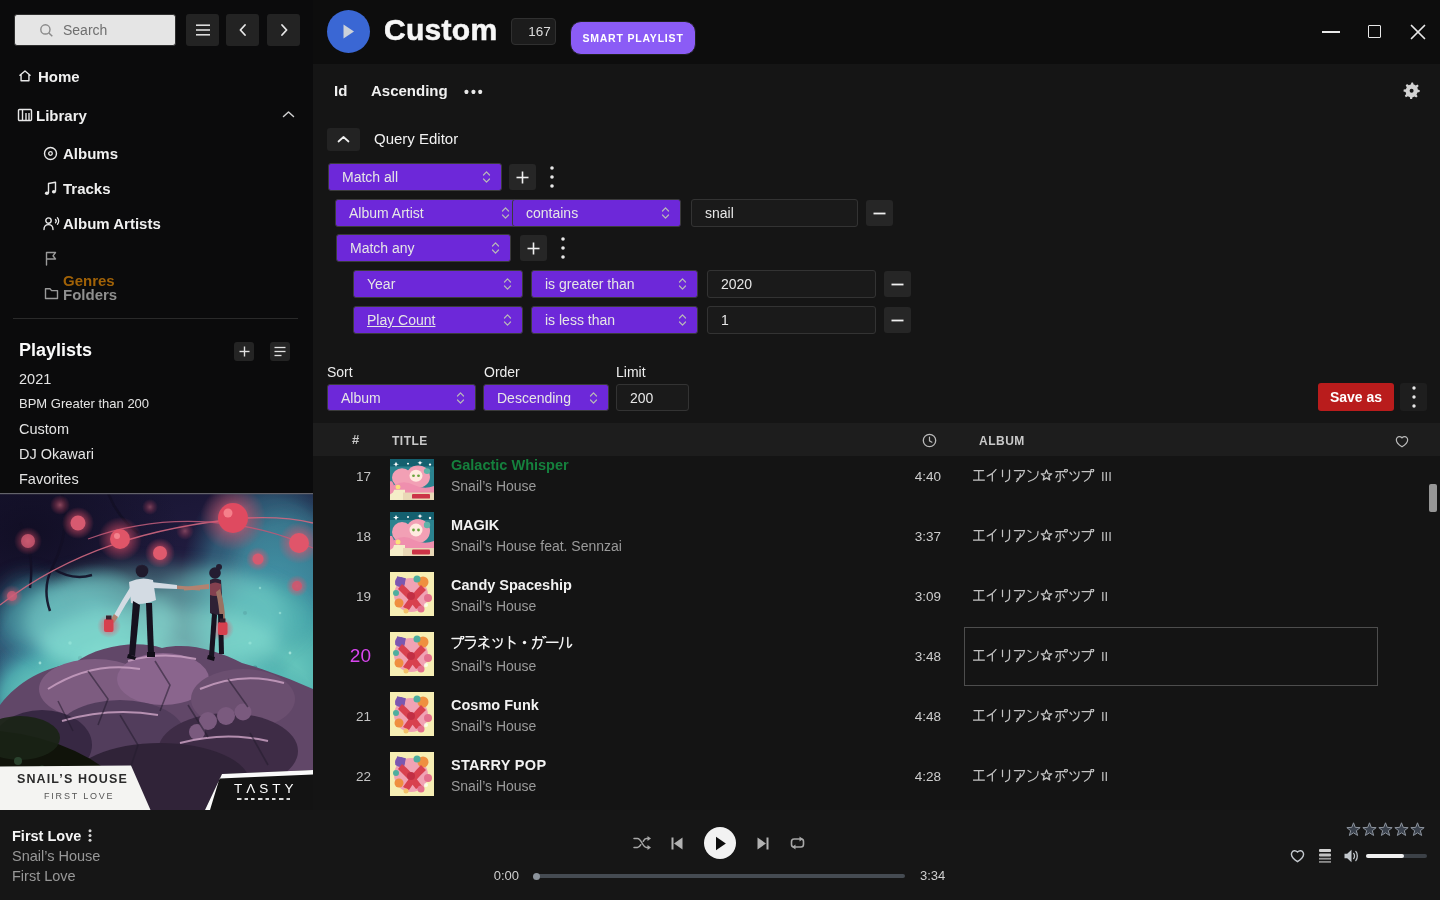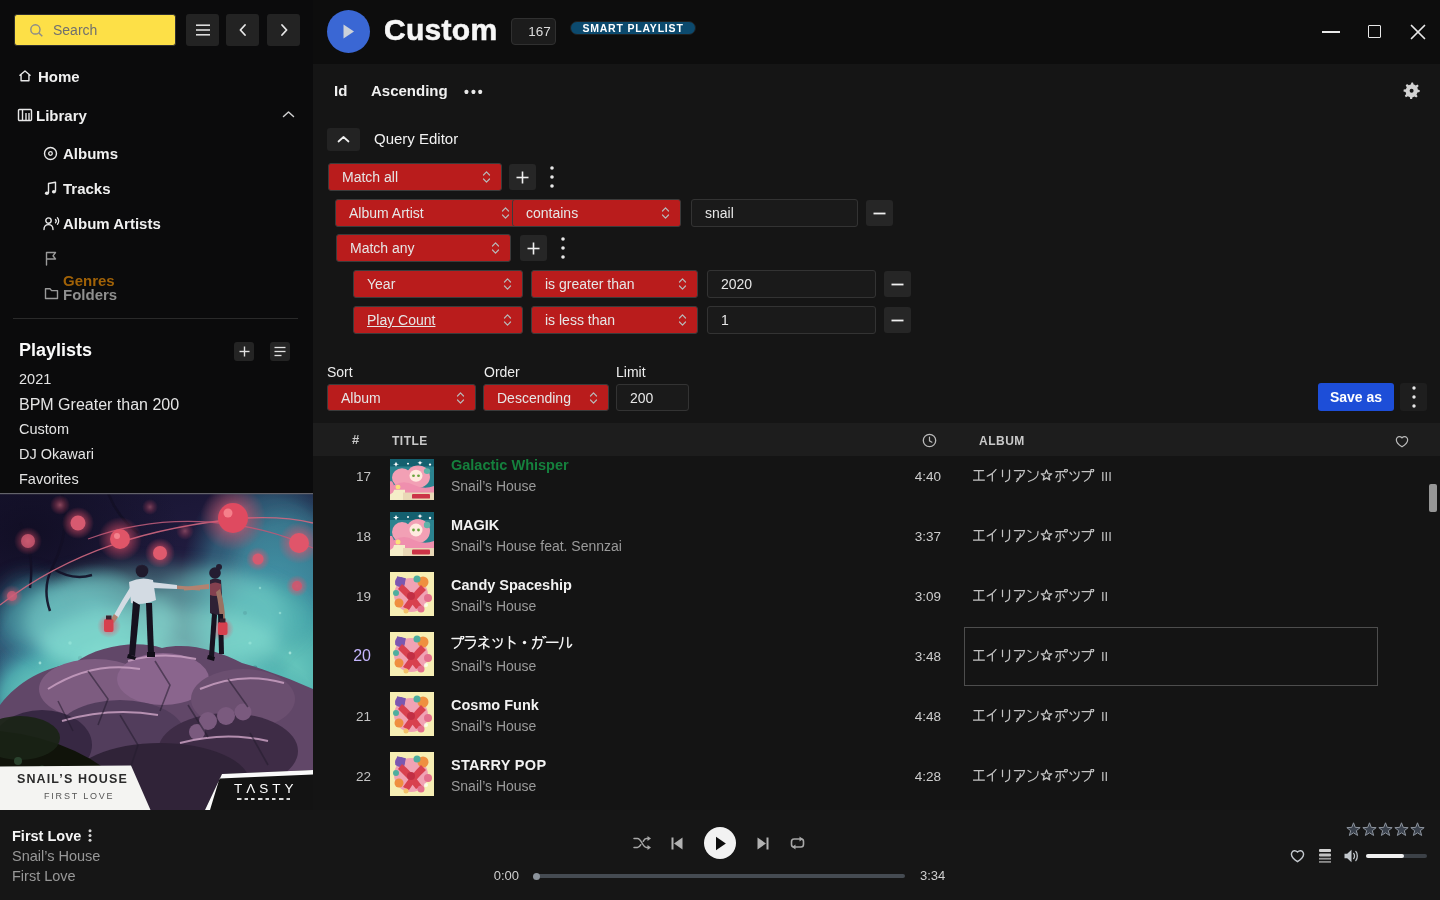--- a/index.html
+++ b/index.html
@@ -1,31 +1,31 @@
 <!DOCTYPE html>
 <html><head>
 <meta charset="utf-8">
 <style>
 *{margin:0;padding:0;box-sizing:border-box;}
 html,body{width:1440px;height:900px;overflow:hidden;background:#151515;}
 body{font-family:"Liberation Sans",sans-serif;color:#eee;}
 #app{position:relative;width:1440px;height:900px;}
 .abs{position:absolute;}
-.sel{background:#b91c1c;border:1px solid #3b3b3b;border-radius:3px;display:flex;align-items:center;color:#e6e6e6;font-size:14px;padding-left:13px;}
+.sel{background:#6d28d9;border:1px solid #3b3b3b;border-radius:3px;display:flex;align-items:center;color:#e6e6e6;font-size:14px;padding-left:13px;}
 .sel .cv{margin-left:auto;margin-right:10px;}
 .inp{background:#1a1a1a;border:1px solid #333;border-radius:3px;display:flex;align-items:center;color:#e6e6e6;font-size:14px;padding-left:13px;}
 .sqbtn{background:#262626;border-radius:3px;display:flex;align-items:center;justify-content:center;}
 svg{display:block;}
 </style>
 </head>
 <body>
 <div id="app">
 
 <div class="abs" style="left:0;top:0;width:313px;height:64px;background:#0b0b0c;"></div>
-<div class="abs" style="left:14px;top:14px;width:162px;height:32px;background:#fde047;border:1px solid #2f2f2f;border-radius:3px;display:flex;align-items:center;">
+<div class="abs" style="left:14px;top:14px;width:162px;height:32px;background:#e5e5e5;border:1px solid #2f2f2f;border-radius:3px;display:flex;align-items:center;padding-left:10px;">
   <svg style="margin-left:14px" width="15" height="15" viewBox="0 0 15 15">
         <circle cx="6.4" cy="6.4" r="4.6" fill="none" stroke="#8a8a8a" stroke-width="1.4"></circle>
         <line x1="9.9" y1="9.9" x2="13.3" y2="13.3" stroke="#8a8a8a" stroke-width="1.4"></line>
       </svg>
   <span style="margin-left:9px;color:#6f6f6f;font-size:14px;">Search</span>
 </div>
 <div class="abs sqbtn" style="left:186px;top:14px;width:33px;height:32px;background:#232323;">
   <svg width="16" height="14" viewBox="0 0 16 14">
         <g stroke="#dcdcdc" stroke-width="1.6">
           <line x1="1" y1="2.2" x2="15" y2="2.2"></line>
@@ -124,21 +124,21 @@
 <div class="abs sqbtn" style="left:270px;top:342px;width:20px;height:19px;background:#242424;">
   <svg width="12" height="11" viewBox="0 0 12 11">
         <g stroke="#e0e0e0" stroke-width="1.3">
           <line x1="0.5" y1="1.5" x2="11.5" y2="1.5"></line>
           <line x1="0.5" y1="5.5" x2="11.5" y2="5.5"></line>
           <line x1="0.5" y1="9.5" x2="7.5" y2="9.5"></line>
         </g>
       </svg>
 </div>
 <div class="abs" style="left:19px;top:371px;font-size:14.5px;color:#e4e4e4;">2021</div>
-<div class="abs" style="left:19px;top:396px;font-size:16px;color:#e4e4e4;">BPM Greater than 200</div>
+<div class="abs" style="left:19px;top:396px;font-size:13px;color:#e4e4e4;">BPM Greater than 200</div>
 <div class="abs" style="left:19px;top:421px;font-size:14.5px;color:#e4e4e4;">Custom</div>
 <div class="abs" style="left:19px;top:446px;font-size:14.5px;color:#e4e4e4;">DJ Okawari</div>
 <div class="abs" style="left:19px;top:471px;font-size:14.5px;color:#e4e4e4;">Favorites</div>
 
 <div id="bigart" class="abs" style="left:0;top:493px;width:313px;height:317px;">
 <svg width="313" height="317" viewBox="0 0 313 317">
 <defs>
 <linearGradient id="skyg" x1="0" y1="0" x2="0.25" y2="1">
   <stop offset="0" stop-color="#171430"></stop>
             <stop offset="0.55" stop-color="#262048"></stop>
@@ -374,21 +374,21 @@
 </div>
 
 <div class="abs" style="left:313px;top:0;width:1127px;height:64px;background:#0d0d0d;"></div>
 <div class="abs" style="left:327px;top:10px;width:43px;height:43px;border-radius:50%;background:#3a67d4;display:flex;align-items:center;justify-content:center;">
   <svg width="15" height="17" viewBox="0 0 15 17">
         <path d="M2.5 1.5 L13 8.5 L2.5 15.5 Z" fill="#ccd2da"></path>
       </svg>
 </div>
 <div class="abs" style="left:384px;top:13px;font-size:30px;font-weight:bold;color:#f7f7f7;letter-spacing:0.3px;-webkit-text-stroke:0.6px #f7f7f7;">Custom</div>
 <div class="abs" style="left:511px;top:18px;width:45px;height:27px;background:#1c1c1c;border:1px solid #303030;border-radius:4px;display:flex;align-items:center;justify-content:center;font-size:13.5px;color:#dcdcdc;padding-left:12px;">167</div>
-<div class="abs" style="left:570px;top:21px;width:126px;height:14px;background:#0c4a6e;border:1px solid #1f1f1f;border-radius:11px;display:flex;align-items:center;justify-content:center;font-size:10.5px;font-weight:bold;color:#fff;letter-spacing:0.8px;">SMART PLAYLIST</div>
+<div class="abs" style="left:570px;top:21px;width:126px;height:34px;background:#8b5cf6;border:1px solid #1f1f1f;border-radius:11px;display:flex;align-items:center;justify-content:center;font-size:10.5px;font-weight:bold;color:#fff;letter-spacing:0.8px;">SMART PLAYLIST</div>
 <div class="abs" style="left:1322px;top:31px;width:18px;height:2px;background:#e8e8e8;"></div>
 <div class="abs" style="left:1368px;top:25px;width:13px;height:13px;border:1.6px solid #e8e8e8;border-radius:1px;"></div>
 <div class="abs" style="left:1410px;top:24px;">
   <svg width="16" height="16" viewBox="0 0 16 16">
         <g stroke="#e8e8e8" stroke-width="1.7" stroke-linecap="round">
           <line x1="1.5" y1="1.5" x2="14.5" y2="14.5"></line>
           <line x1="14.5" y1="1.5" x2="1.5" y2="14.5"></line>
         </g>
       </svg>
 </div>
@@ -513,21 +513,21 @@
         <svg width="9" height="14" viewBox="0 0 9 14">
           <path d="M1.5 5 L4.5 1.8 L7.5 5 M1.5 9 L4.5 12.2 L7.5 9" fill="none" stroke="#b8b8b8" stroke-width="1.2" stroke-linecap="round" stroke-linejoin="round"></path>
         </svg>
       </span></div>
 <div class="abs sel" style="left:483px;top:384px;width:126px;height:27px;">Descending<span class="cv">
         <svg width="9" height="14" viewBox="0 0 9 14">
           <path d="M1.5 5 L4.5 1.8 L7.5 5 M1.5 9 L4.5 12.2 L7.5 9" fill="none" stroke="#b8b8b8" stroke-width="1.2" stroke-linecap="round" stroke-linejoin="round"></path>
         </svg>
       </span></div>
 <div class="abs inp" style="left:616px;top:384px;width:73px;height:27px;">200</div>
-<div class="abs" style="left:1318px;top:383px;width:76px;height:28px;background:#1d4ed8;border-radius:3px;display:flex;align-items:center;justify-content:center;font-size:14px;font-weight:bold;color:#fff;">Save as</div>
+<div class="abs" style="left:1318px;top:383px;width:76px;height:28px;background:#b91c1c;border-radius:3px;display:flex;align-items:center;justify-content:center;font-size:14px;font-weight:bold;color:#fff;">Save as</div>
 <div class="abs sqbtn" style="left:1400px;top:383px;width:27px;height:28px;background:#1e1e1e;">
   <svg width="4" height="24" viewBox="0 0 4 24">
         <g fill="#e8e8e8">
           <circle cx="2" cy="3" r="1.7"></circle>
           <circle cx="2" cy="12" r="1.7"></circle>
           <circle cx="2" cy="21" r="1.7"></circle>
         </g>
       </svg>
 </div>
 
@@ -692,21 +692,21 @@
   <div class="abs" style="left:138px;top:142px;font-size:14px;color:#9a9a9a;">Snail’s House</div>
   <div class="abs" style="left:560px;top:110px;width:68px;height:60px;display:flex;align-items:center;justify-content:flex-end;font-size:13.5px;color:#cdcdcd;">3:09</div>
   <div class="abs" style="left:660px;top:110px;width:200px;height:60px;display:flex;align-items:center;color:#c3c3c3;">
         <svg width="122" height="14" viewBox="0 0 122 14">
           <use href="#kat_apop"></use>
         </svg>
         <span style="font-size:13px;margin-left:6px;">II</span>
       </div>
 
   <div class="abs" style="left:651px;top:171px;width:414px;height:59px;border:1px solid #4d4d4d;"></div>
-  <div class="abs" style="left:27px;top:170px;width:31px;height:60px;display:flex;align-items:center;justify-content:flex-end;font-size:16px;color:#c4b5fd;">20</div>
+  <div class="abs" style="left:27px;top:170px;width:31px;height:60px;display:flex;align-items:center;justify-content:flex-end;font-size:19px;color:#d946ef;">20</div>
   <svg class="abs" style="left:77px;top:176px;" width="44" height="44" viewBox="0 0 44 44">
         <use href="#thB"></use>
       </svg>
   <div class="abs" style="left:138px;top:180px;color:#f2f2f2;">
         <svg width="122" height="14" viewBox="0 0 122 14">
           <use href="#kat_planet"></use>
         </svg>
       </div>
   <div class="abs" style="left:138px;top:202px;font-size:14px;color:#9a9a9a;">Snail’s House</div>
   <div class="abs" style="left:560px;top:170px;width:68px;height:60px;display:flex;align-items:center;justify-content:flex-end;font-size:13.5px;color:#cdcdcd;">3:48</div>

